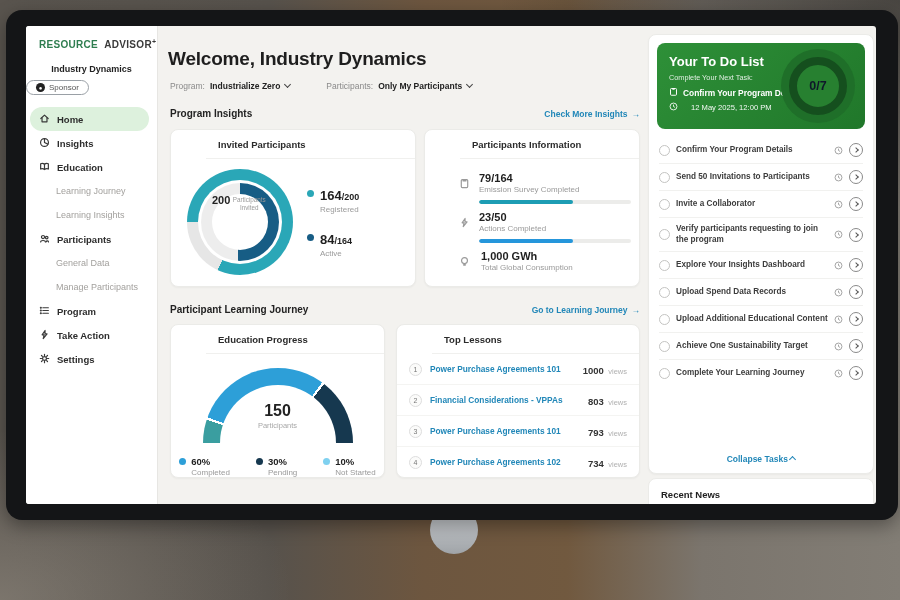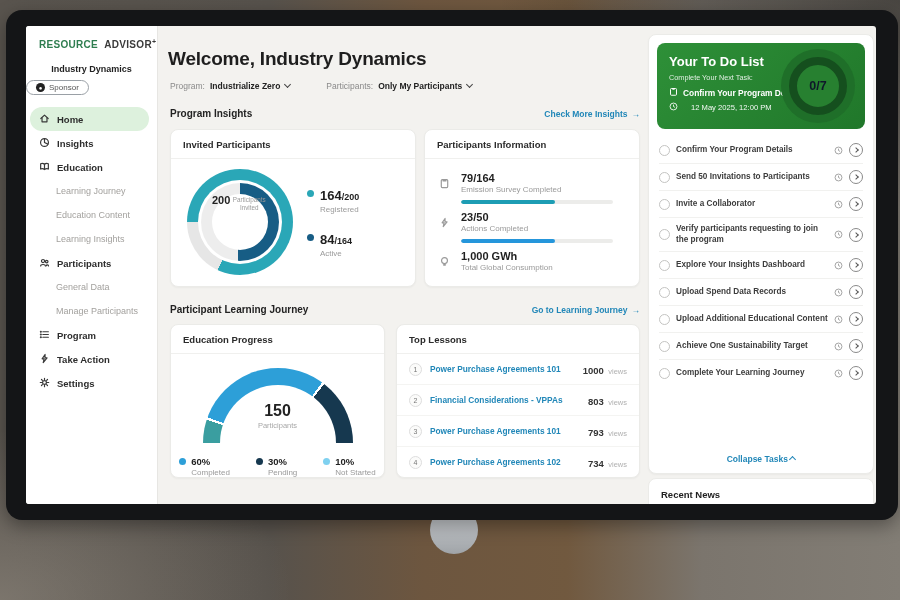--- a/index.html
+++ b/index.html
@@ -48,41 +48,41 @@
   .filter b { color:#222; font-size:8.5px; }
   .chev { width:5px; height:5px; border-right:1.4px solid #444; border-bottom:1.4px solid #444;
     transform:rotate(45deg); display:inline-block; margin-top:-3px; }
   .chev.up { transform:rotate(-135deg); margin-top:3px; border-color:#2187B8; }
   .sec-head { position:absolute; left:144px; width:470px; display:flex; justify-content:space-between; align-items:center; }
   .sec-head h2 { font-size:10px; font-weight:bold; color:#222; }
   .sec-link { font-size:8.5px; font-weight:bold; color:#2187B8; cursor:pointer; display:flex; align-items:center; gap:4px; }
 
   .card { position:absolute; background:#fff; border:1px solid #ebebe8; border-radius:8px;
     box-shadow:0 1px 2px rgba(0,0,0,.04); overflow:hidden; }
-  .card h3 { font-size:9.5px; font-weight:bold; color:#2b2b2b; padding:9px 12px 8px; border-bottom:1px solid #f0f0ee; }
+  .card h3 { font-size:9.5px; font-weight:bold; color:#2b2b2b; padding:9px 12px 8px; border-bottom:1px solid #f0f0ee;margin-left:35px; }
 
   
   .donut-wrap { display:flex; align-items:center; padding:10px 10px 0 16px; gap:14px; }
   .donut { position:relative; width:106px; height:106px; }
   .donut .ring-outer,.donut .gap1,.donut .ring-inner,.donut .center { position:absolute; border-radius:50%; }
   .ring-outer { inset:0; }
   .gap1 { inset:11px; background:#fff; }
   .ring-inner { inset:14px; }
   .center { inset:25px; background:#fff; display:flex; flex-direction:row; align-items:flex-start; justify-content:center; }
   .center b { font-size:11px; color:#222; }
   .center span { font-size:6.3px; color:#9a9a9a; text-align:center; line-height:1.25; margin-top:2px; }
   .donut-legend { display:flex; flex-direction:column; gap:16px; }
   .dl-item { display:flex; gap:6px; align-items:flex-start; }
   .dl-dot { width:7px; height:7px; border-radius:50%; margin-top:4px; }
   .dl-val b { font-size:13px; color:#1f1f1f; }
   .dl-val span { font-size:9px; font-weight:bold; color:#1f1f1f; }
   .dl-lab { font-size:8px; color:#9a9a9a; margin-top:1px; }
 
   
-  .metrics { padding:6px 14px 0; }
+  .metrics { padding:6px 14px 0;margin-left:20px; }
   .metric { display:flex; gap:9px; padding:7px 0 0; }
   .metric .micon { width:13px; padding-top:3px; color:#8a8a8a; }
   .metric .mv b { display:block; font-size:11px; color:#1f1f1f; }
   .metric .mv .mlab { font-size:8px; color:#9a9a9a; margin-top:1px; }
   .metric .bar { width:152px; height:4px; border-radius:2px; background:#ececea; margin-top:6px; overflow:hidden; }
   .metric .bar i { display:block; height:100%; border-radius:2px; }
 
   
   .gauge-zone { display:flex; flex-direction:column; align-items:center; padding-top:14px; }
   .gauge { position:relative; width:150px; height:76px; overflow:hidden; }
@@ -176,23 +176,20 @@
             <span><svg width="11" height="11" viewBox="0 0 12 12" fill="none" stroke="#3a3a3a" stroke-width="1.3" stroke-linecap="round" stroke-linejoin="round">
                 <path d="M1.8 3 C3.6 2.2 4.8 2.5 6 3.5 C7.2 2.5 8.4 2.2 10.2 3 V8.8 C8.4 8 7.2 8.3 6 9.3 C4.8 8.3 3.6 8 1.8 8.8 Z"></path>
                 <path d="M6 3.5 V9.3"></path>
               </svg></span>
             <span>Education</span>
           </div>
           <div class="nav-item sub">
             <span>Learning Journey</span>
           </div>
           <div class="nav-item sub">
-            <span>Education Content</span>
-          </div>
-          <div class="nav-item sub">
             <span>Learning Insights</span>
           </div>
           <div class="nav-item">
             <span><svg width="11" height="11" viewBox="0 0 12 12" fill="none" stroke="#3a3a3a" stroke-width="1.3" stroke-linecap="round" stroke-linejoin="round">
                 <circle cx="4.4" cy="4.4" r="1.7"></circle>
                 <circle cx="8.4" cy="5" r="1.4"></circle>
                 <path d="M1.8 9.8 C1.8 7.6 7 7.6 7 9.8"></path>
                 <path d="M7.8 9.6 C8.2 8.2 10.4 8.4 10.4 9.8"></path>
               </svg></span>
             <span>Participants</span>

